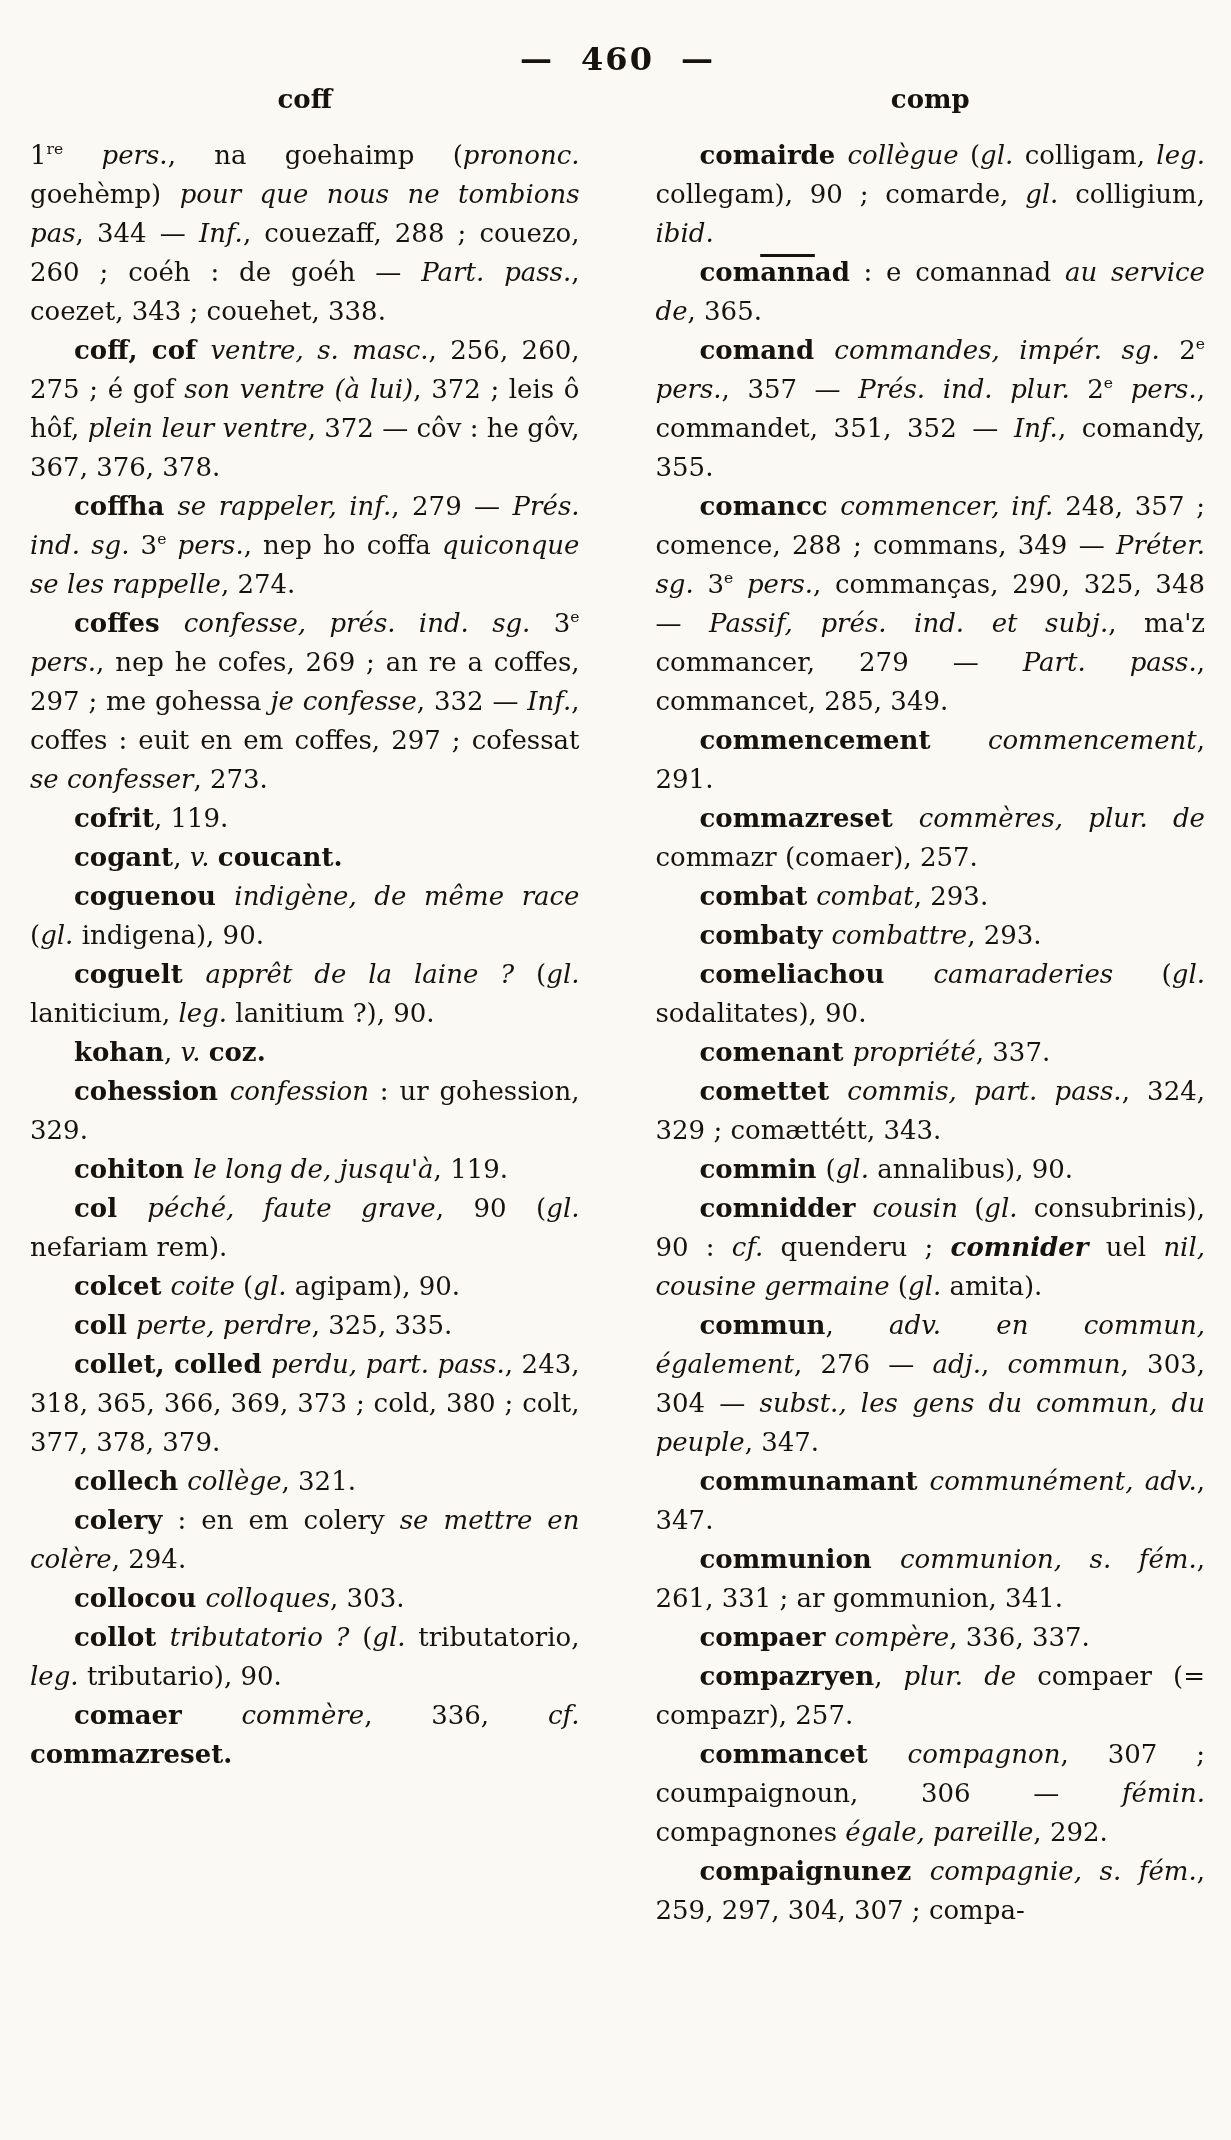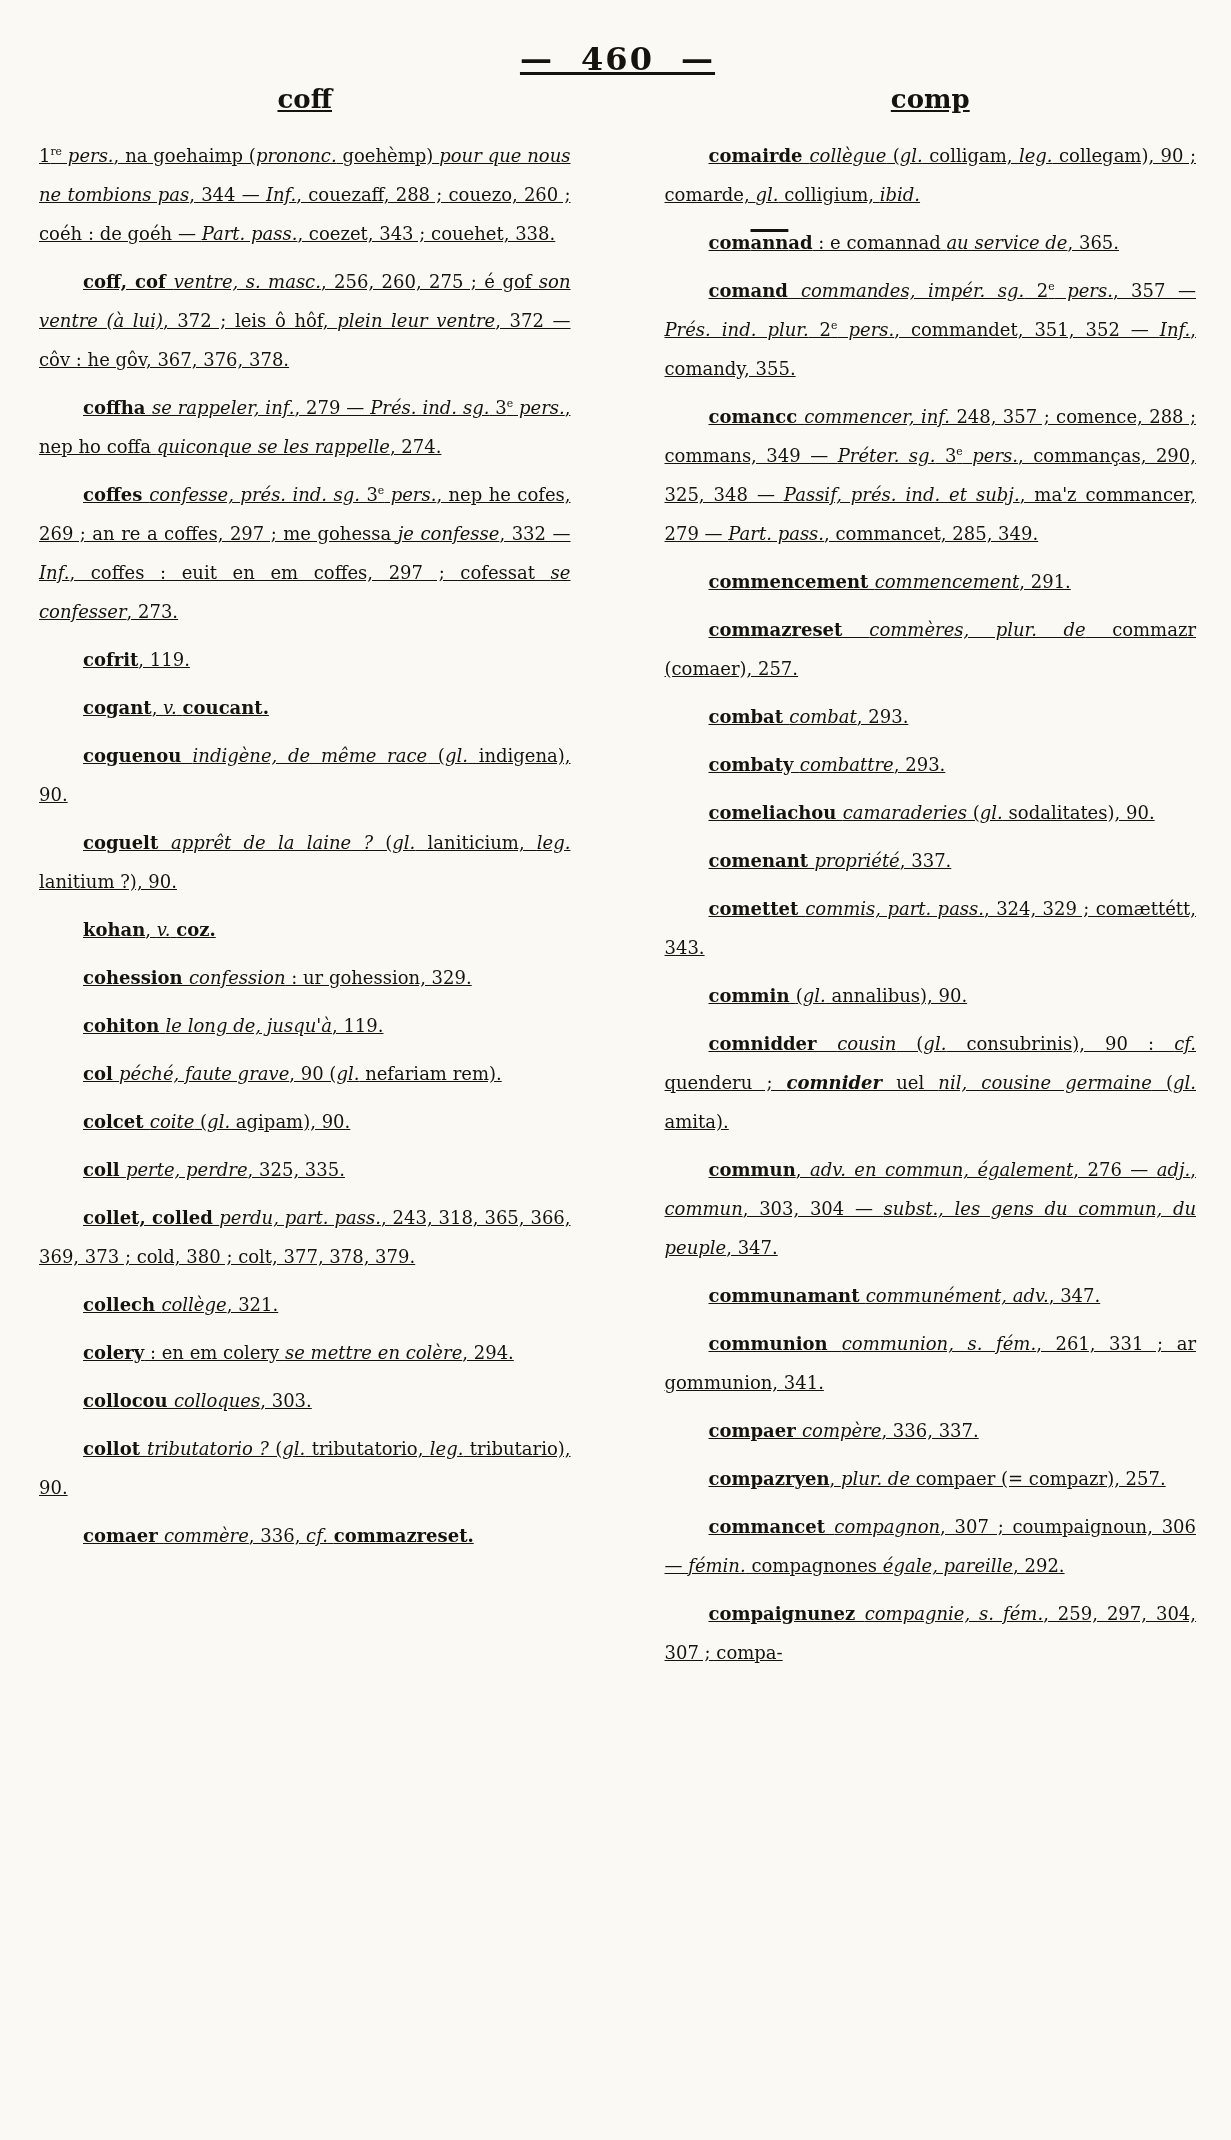--- a/index.html
+++ b/index.html
@@ -7,21 +7,20 @@
     width:1231px;height:2140px;
     background:#fbf9f4;
     color:#16130f;
     font-family:"DejaVu Serif","Liberation Serif",serif;
     overflow:hidden;
   }
   .page{
     width:1231px;height:1737px;
     box-sizing:border-box;
     padding:40px 26px 0 30px;
-    text-decoration:underline;
   }
   .page-number{
     text-align:center;
     font-size:32px;
     font-weight:700;
     letter-spacing:2px;
     word-spacing:14px;
     margin:0 0 4px 0;
   }
   .columns{
@@ -32,22 +31,22 @@
     flex:1 1 0;
     min-width:0;
   }
   .col-head{
     text-align:center;
     font-size:26px;
     font-weight:700;
     margin:2px 0 22px 0;
   }
   .entry{
-    margin:9px;
-    font-size:18px;
+    margin:0;
+    font-size:26px;
     line-height:39px;
     text-align:justify;
     text-indent:44px;
   }
   .entry.cont{text-indent:0;}
   .it{font-style:italic;}
   .bd{font-weight:700;}
   .bdit{font-weight:700;font-style:italic;}
   .sup{font-size:0.6em;vertical-align:super;line-height:0;}
   .ov{text-decoration:overline;text-decoration-thickness:2.5px;}

